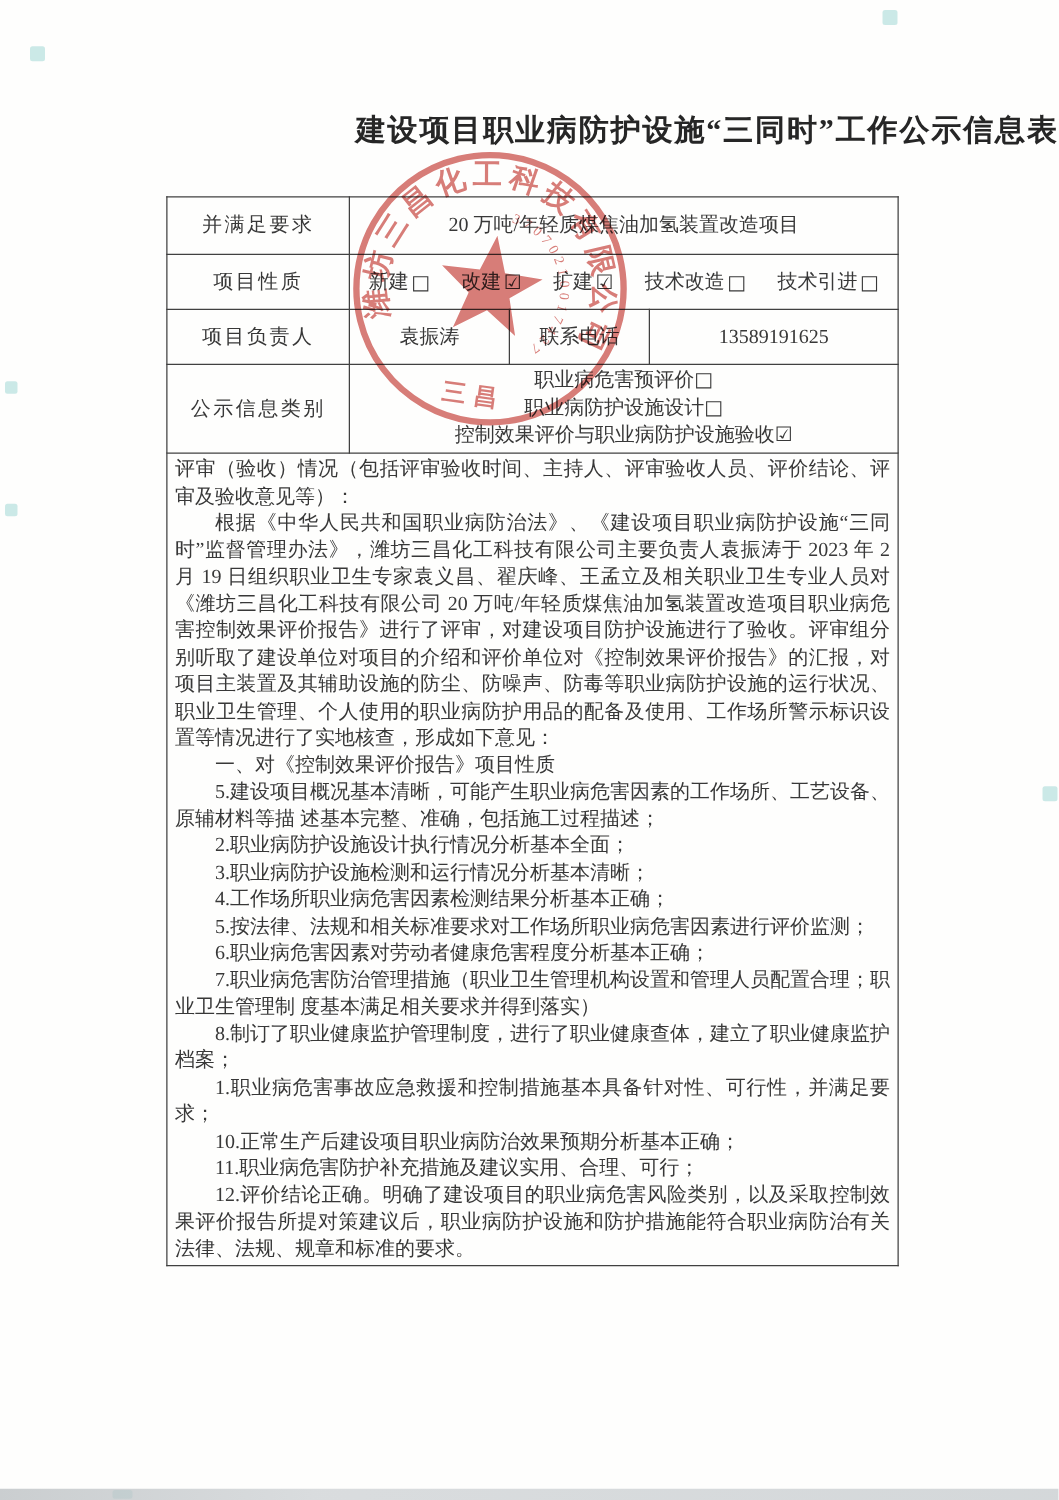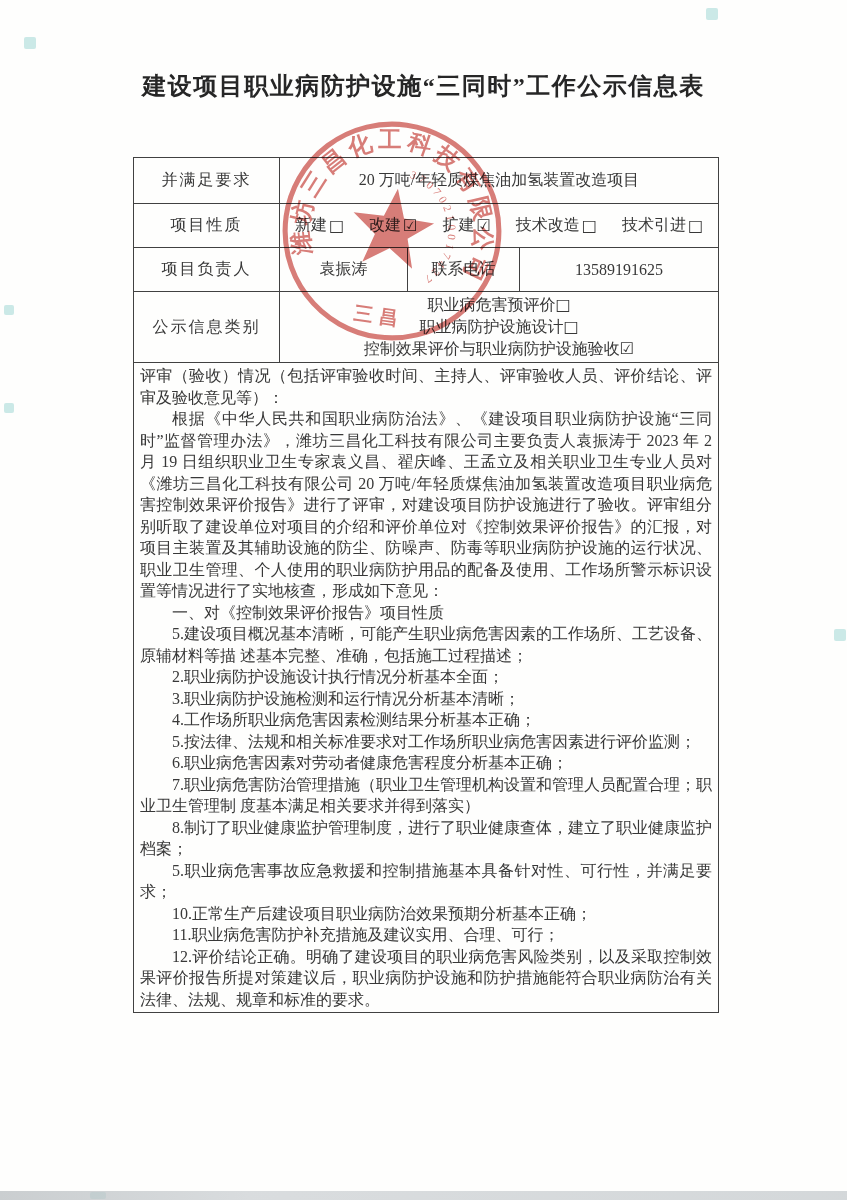--- a/index.html
+++ b/index.html
@@ -3,22 +3,22 @@
 <meta charset="utf-8">
 <style>
   html,body{margin:0;padding:0;background:#ffffff;}
   .page{
     position:relative;width:847px;height:1200px;margin:0 auto;
     background:#fefefd;overflow:hidden;
     font-family:"Liberation Serif","DejaVu Serif",serif;
     color:#383838;
   }
   .doc-title{
-    position:absolute;left:0;top:70px;width:100%;
-    text-align:center;font-size:24px;font-weight:bold;
+    position:absolute;left:0;top:88px;width:100%;
+    text-align:right;font-size:24px;font-weight:bold;
     letter-spacing:1.5px;color:#262626;
   }
   table.info-table{
     position:absolute;left:133px;top:157px;width:585px;
     border-collapse:collapse;table-layout:fixed;
   }
   table.info-table td{
     border:1.5px solid #414141;
     font-size:16px;padding:2px 6px;vertical-align:middle;
     text-align:center;
@@ -118,21 +118,21 @@
         <p class="p-indent">根据《中华人民共和国职业病防治法》、《建设项目职业病防护设施“三同时”监督管理办法》，潍坊三昌化工科技有限公司主要负责人袁振涛于 2023 年 2 月 19 日组织职业卫生专家袁义昌、翟庆峰、王孟立及相关职业卫生专业人员对《潍坊三昌化工科技有限公司 20 万吨/年轻质煤焦油加氢装置改造项目职业病危害控制效果评价报告》进行了评审，对建设项目防护设施进行了验收。评审组分别听取了建设单位对项目的介绍和评价单位对《控制效果评价报告》的汇报，对项目主装置及其辅助设施的防尘、防噪声、防毒等职业病防护设施的运行状况、职业卫生管理、个人使用的职业病防护用品的配备及使用、工作场所警示标识设置等情况进行了实地核查，形成如下意见：</p>
         <p class="p-indent p-bold">一、对《控制效果评价报告》项目性质</p>
         <p class="p-indent">5.建设项目概况基本清晰，可能产生职业病危害因素的工作场所、工艺设备、原辅材料等描 述基本完整、准确，包括施工过程描述；</p>
         <p class="p-indent">2.职业病防护设施设计执行情况分析基本全面；</p>
         <p class="p-indent">3.职业病防护设施检测和运行情况分析基本清晰；</p>
         <p class="p-indent">4.工作场所职业病危害因素检测结果分析基本正确；</p>
         <p class="p-indent">5.按法律、法规和相关标准要求对工作场所职业病危害因素进行评价监测；</p>
         <p class="p-indent">6.职业病危害因素对劳动者健康危害程度分析基本正确；</p>
         <p class="p-indent">7.职业病危害防治管理措施（职业卫生管理机构设置和管理人员配置合理；职业卫生管理制 度基本满足相关要求并得到落实）</p>
         <p class="p-indent">8.制订了职业健康监护管理制度，进行了职业健康查体，建立了职业健康监护档案；</p>
-        <p class="p-indent">5.职业病危害事故应急救援和控制措施基本具备针对性、可行性，并满足要求；</p>
+        <p class="p-indent">1.职业病危害事故应急救援和控制措施基本具备针对性、可行性，并满足要求；</p>
         <p class="p-indent">10.正常生产后建设项目职业病防治效果预期分析基本正确；</p>
         <p class="p-indent">11.职业病危害防护补充措施及建议实用、合理、可行；</p>
         <p class="p-indent">12.评价结论正确。明确了建设项目的职业病危害风险类别，以及采取控制效果评价报告所提对策建议后，职业病防护设施和防护措施能符合职业病防治有关法律、法规、规章和标准的要求。</p>
       </td>
     </tr>
   </tbody>
     </table>
 
   <svg class="stamp" viewBox="0 0 224 224">
     <circle cx="112" cy="112" r="105" fill="none" stroke="#c94b45" stroke-width="5"></circle>

